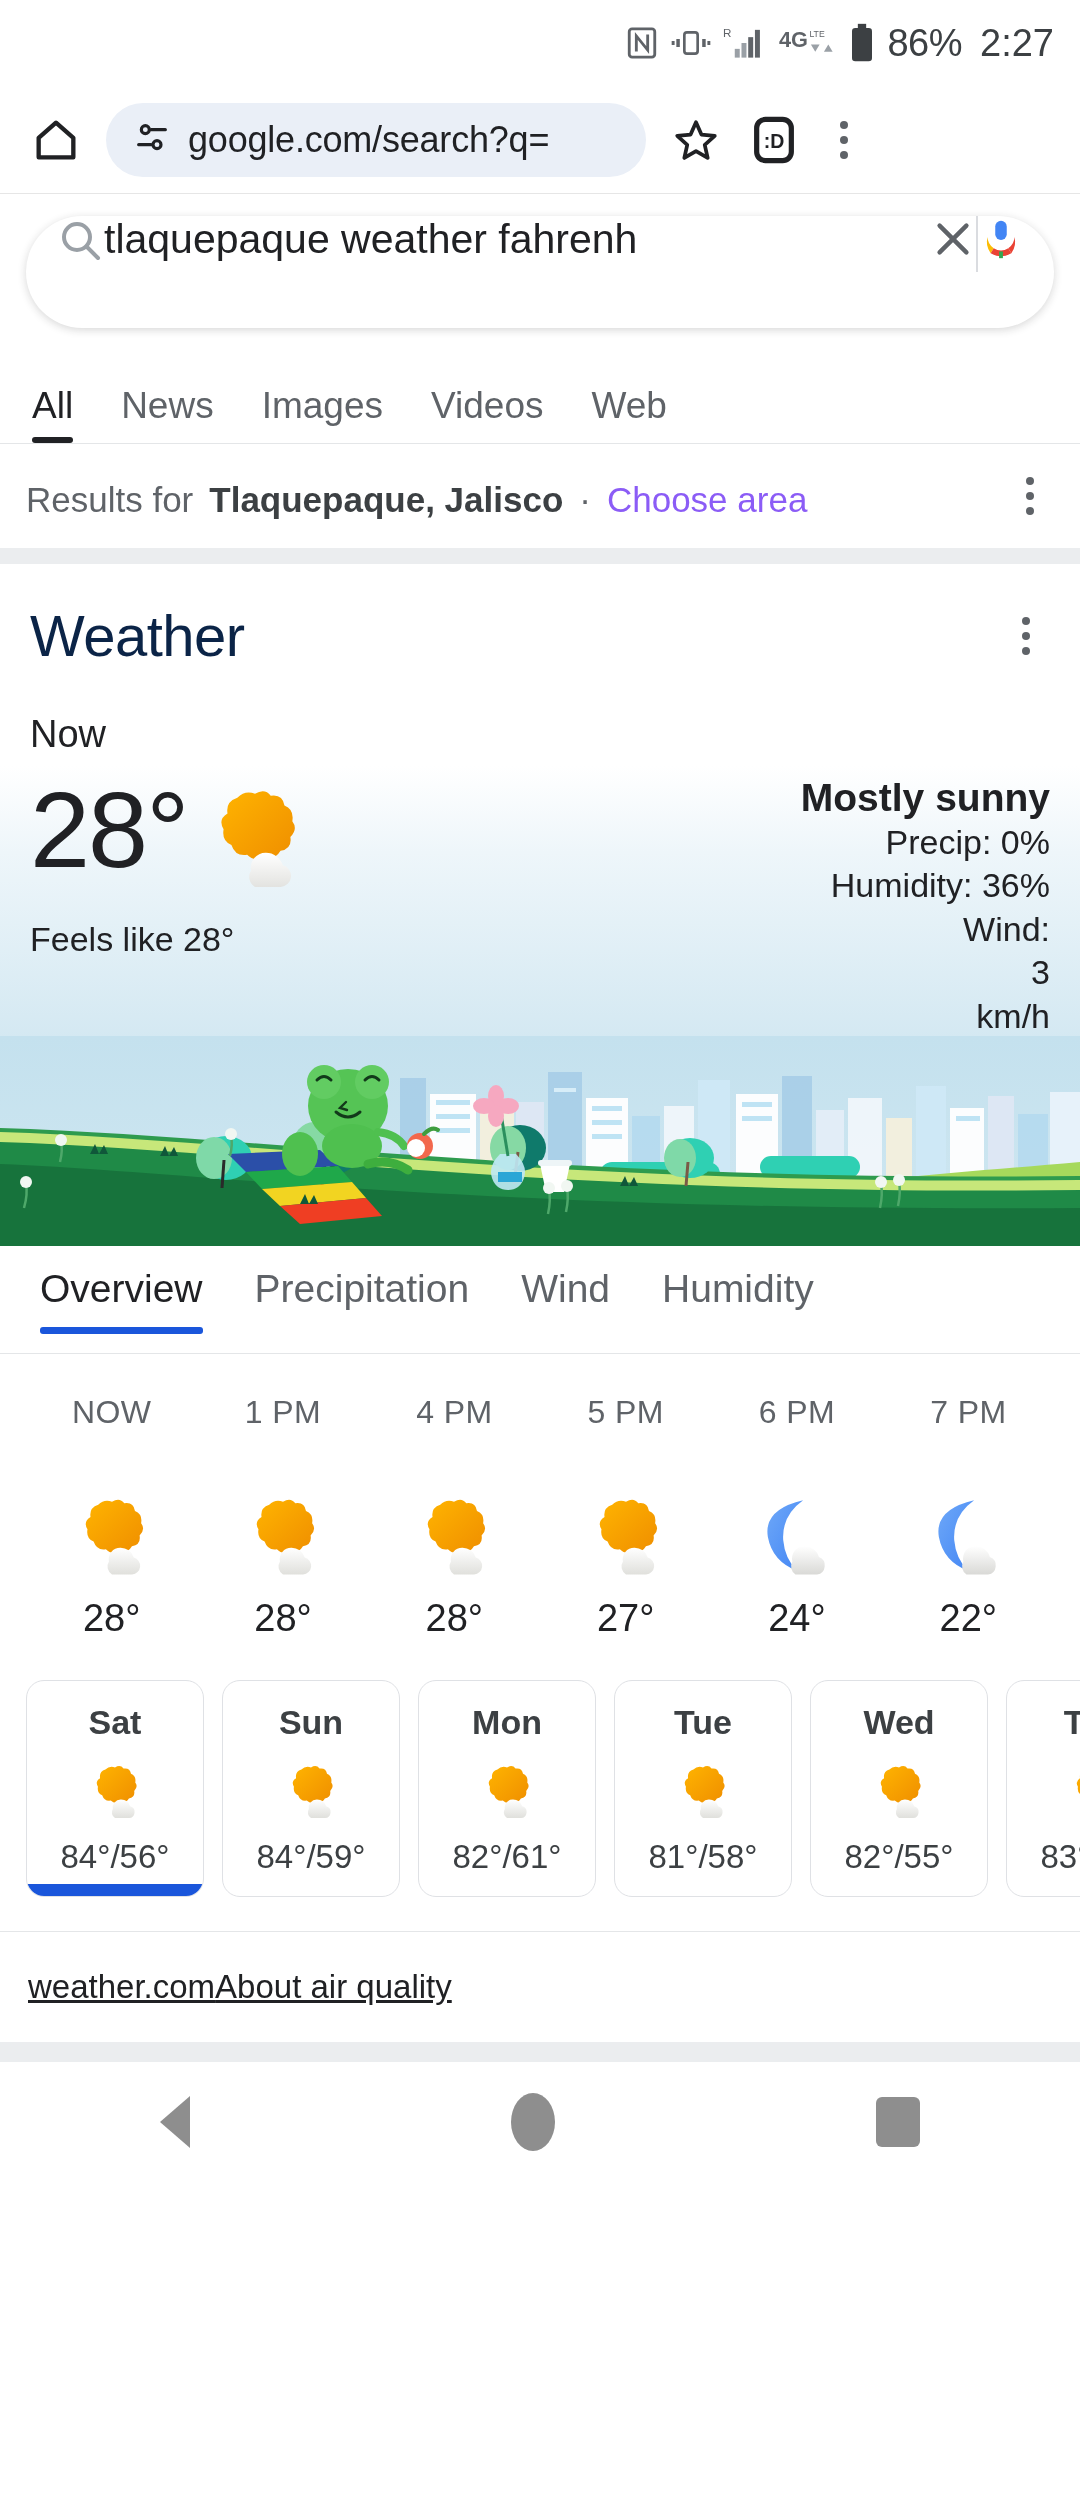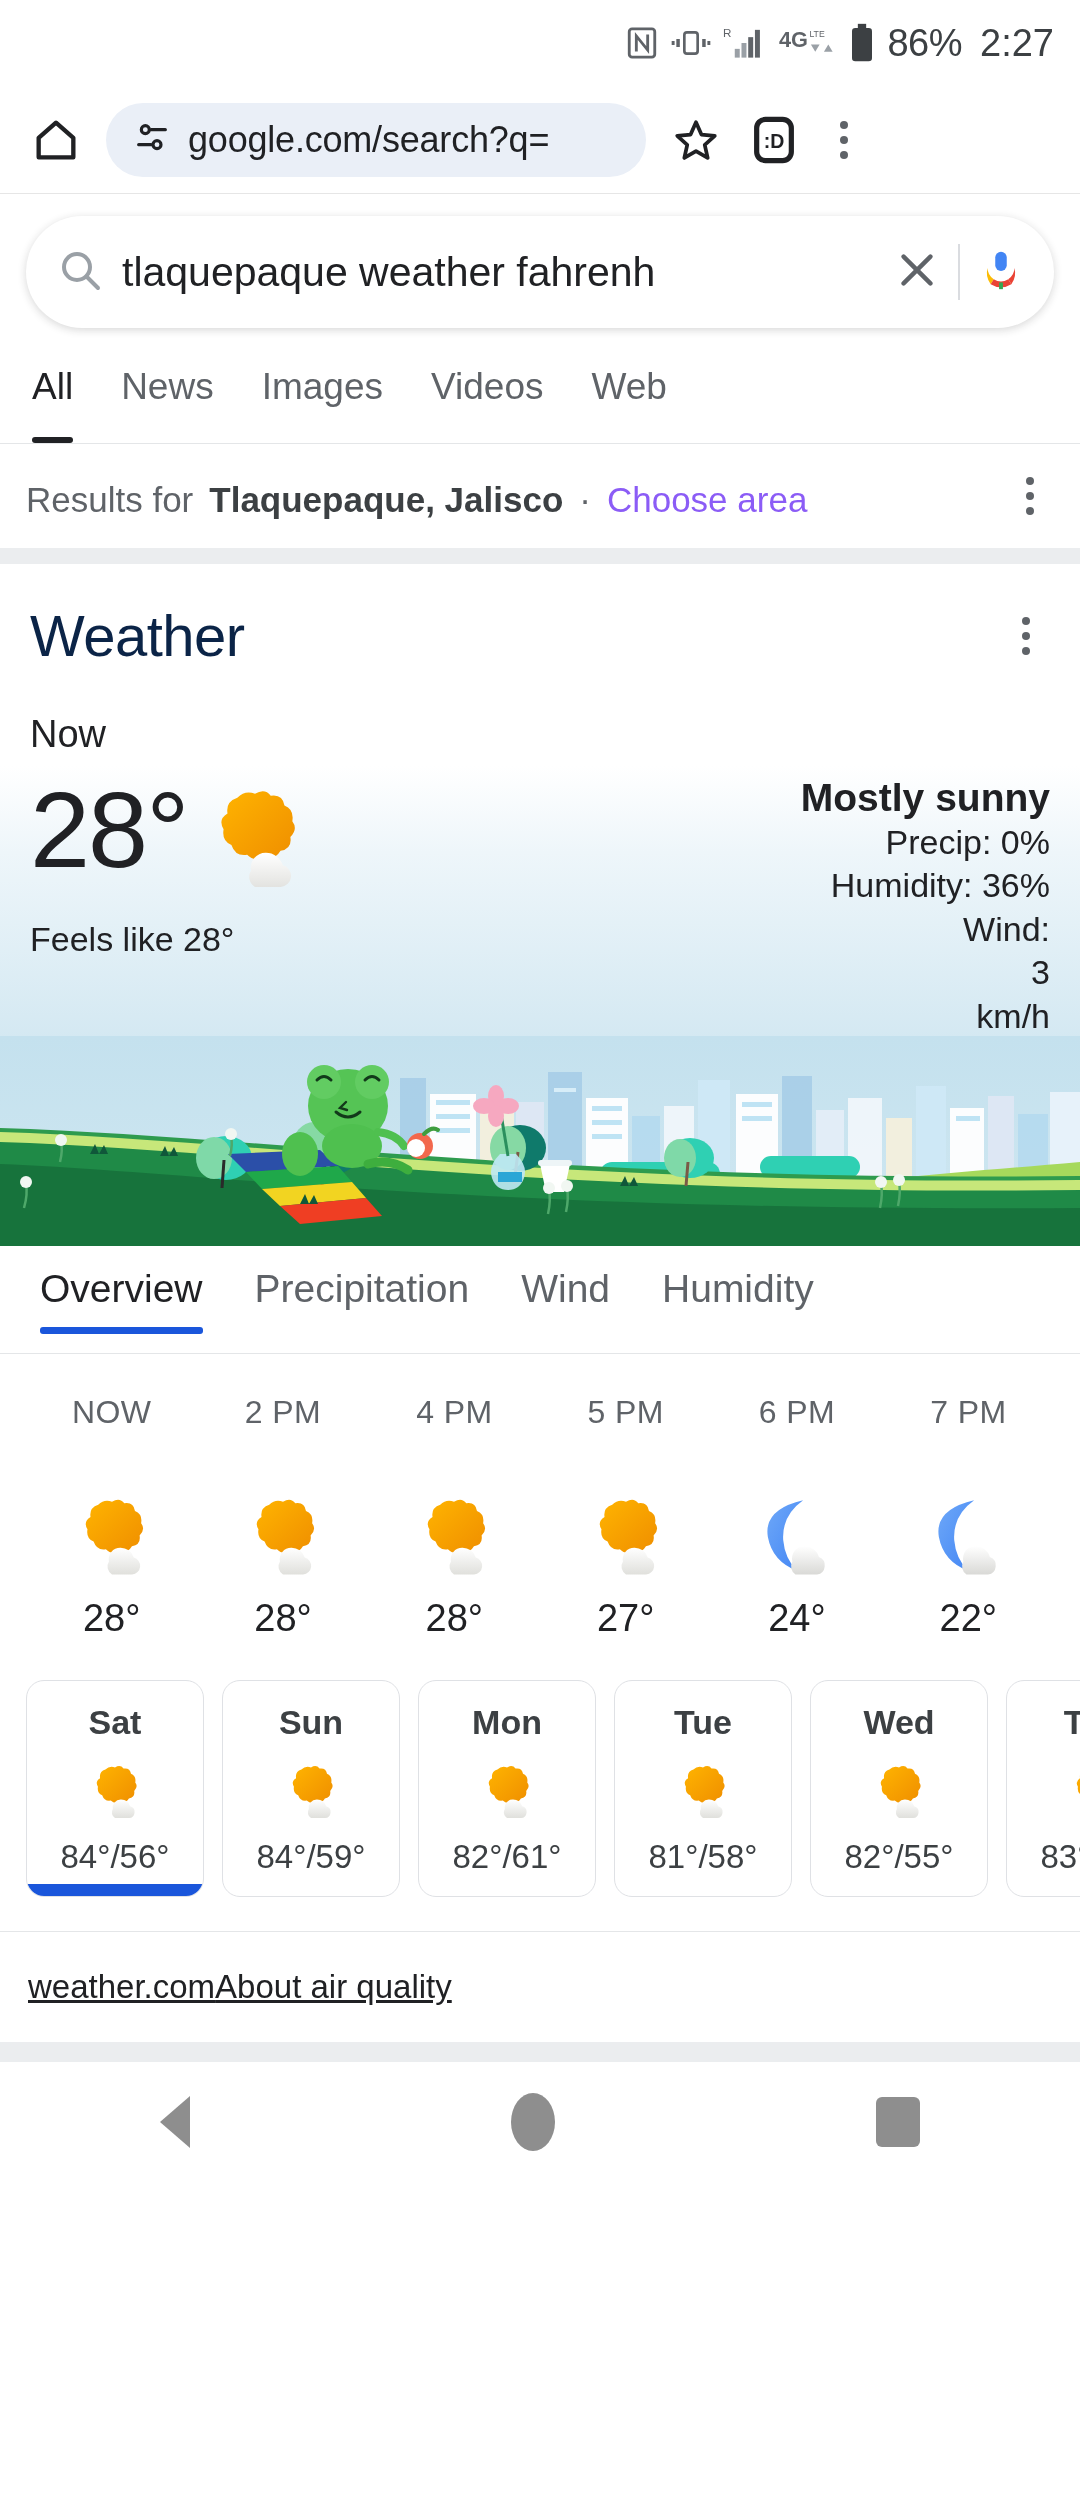--- a/index.html
+++ b/index.html
@@ -34,33 +34,33 @@
   .omnibox .url {
     font-size: 36px; color:#202124; white-space: nowrap; overflow:hidden;
     letter-spacing: -0.2px;
   }
 
   
   .searchwrap { padding: 22px 26px 12px 26px; background:#fff; }
   .searchbox {
     height: 112px; border-radius: 60px; background:#fff;
     box-shadow: 0 2px 8px rgba(32,33,36,.18);
-    display:flex; align-items:center; padding: 0 30px; gap: 18px; overflow:hidden;
+    display:flex; align-items:flex-start; padding: 0 30px; overflow:hidden;
   }
   .searchbox .q {
     flex:1 1 auto; font-size: 41px; color:#202124; white-space:nowrap; overflow:hidden;
     position: relative;
     -webkit-mask-image: linear-gradient(to right, #000 0%, #000 88%, rgba(0,0,0,.15) 100%);
     mask-image: linear-gradient(to right, #000 0%, #000 88%, rgba(0,0,0,.15) 100%);
   }
   .divider-v { width:2px; height: 56px; background:#dadce0; flex:0 0 auto; }
 
   
   .serptabs {
-    display:flex; gap: 0; padding: 26px 26px 0 26px;
+    display:flex; align-items:flex-end; gap: 0; padding: 26px 26px 0 26px;
     border-bottom: 1px solid #e4e6e8; background:#fff; height: 104px;
   }
   .serptab {
     font-size: 37px; color:#5f6368; padding: 0 24px 16px 24px; white-space:nowrap;
     position: relative;
   }
   .serptab:first-child { padding-left: 6px; }
   .serptab.active { color:#202124; font-weight: 400; }
   .serptab.active::after {
     content:""; position:absolute; left: 6px; right: 24px; bottom: 0;
@@ -505,21 +505,21 @@
                     <stop offset="100%" stop-color="#e0e0dc"></stop>
                   </linearGradient>
                 </defs>
                 <path d="M30 5 q5 -3 8 1 q6 -1 7 5 q5 2 4 8 q3 4 -1 8 q1 6 -5 7 q-3 5 -8 3 q-5 3 -9 -1 q-6 1 -8 -5 q-5 -2 -4 -8 q-3 -5 2 -8 q-1 -6 5 -8 q4 -4 9 -2 Z" fill="url(#sg92)"></path>
                 <path d="M28 44 a7.5 7.5 0 0 1 7.4 -9 a9 9 0 0 1 8.8 6.4 a5.6 5.6 0 0 1 -1.1 11 H30 a6 6 0 0 1 -2 -8.4 Z" fill="url(#cg92)"></path>
               </svg>
             </div>
             <div class="v">28°</div>
           </div>
           <div class="hour">
-            <div class="t">2 PM</div>
+            <div class="t">1 PM</div>
             <div class="ic">
               <svg width="92" height="92" viewBox="0 0 60 56">
                 <defs>
                   <linearGradient id="sg92" x1="0" y1="0" x2="1" y2="1">
                     <stop offset="0%" stop-color="#ffb400"></stop>
                     <stop offset="100%" stop-color="#ef8e00"></stop>
                   </linearGradient>
                   <linearGradient id="cg92" x1="0" y1="0" x2="0" y2="1">
                     <stop offset="0%" stop-color="#ffffff"></stop>
                     <stop offset="100%" stop-color="#e0e0dc"></stop>

